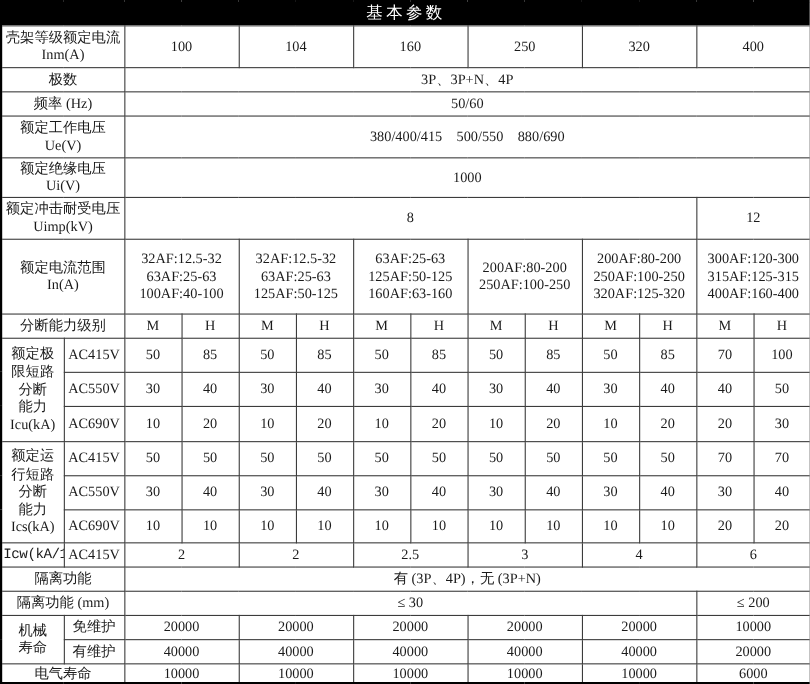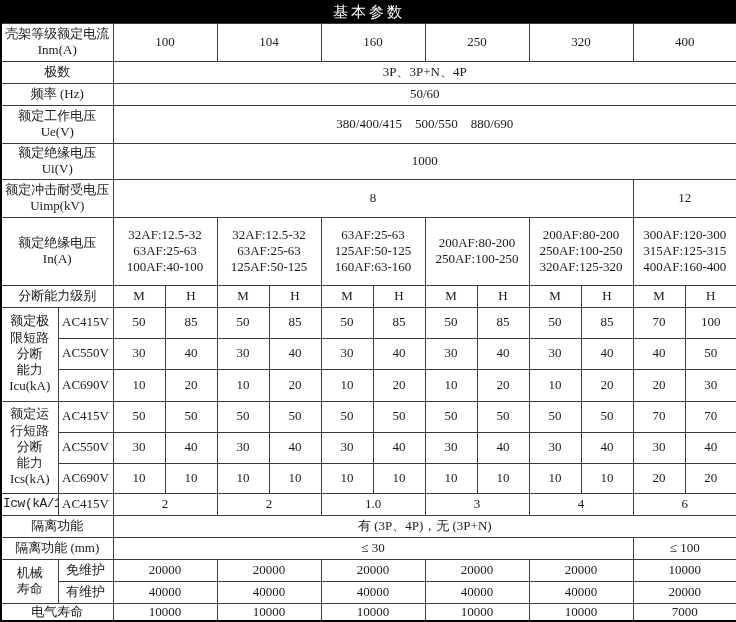--- a/index.html
+++ b/index.html
@@ -94,21 +94,21 @@
     <td colspan="12">1000</td>
   </tr>
 
   <tr class="h38">
     <th colspan="2">额定冲击耐受电压 Uimp(kV)</th>
     <td colspan="10">8</td>
     <td colspan="2">12</td>
   </tr>
 
   <tr class="h68">
-    <th colspan="2">额定绝缘电压 In(A)</th>
+    <th colspan="2">额定电流范围 In(A)</th>
     <td colspan="2" class="pre in-cell">32AF:12.5-32
 63AF:25-63
 100AF:40-100</td>
     <td colspan="2" class="pre in-cell">32AF:12.5-32
 63AF:25-63
 125AF:50-125</td>
     <td colspan="2" class="pre in-cell">63AF:25-63
 125AF:50-125
 160AF:63-160</td>
     <td colspan="2" class="pre in-cell">200AF:80-200
@@ -237,35 +237,35 @@
     <td>10</td>
     <td>20</td>
     <td>20</td>
   </tr>
 
   <tr class="h22">
     <th class="small-label">Icw(kA/1s)</th>
     <th>AC415V</th>
     <td colspan="2">2</td>
     <td colspan="2">2</td>
-    <td colspan="2">1.0</td>
+    <td colspan="2">2.5</td>
     <td colspan="2">3</td>
     <td colspan="2">4</td>
     <td colspan="2">6</td>
   </tr>
 
   <tr class="h22">
     <th colspan="2">隔离功能</th>
     <td colspan="12">有 (3P、4P)，无 (3P+N)</td>
   </tr>
 
   <tr class="h22">
     <th colspan="2">隔离功能 (mm)</th>
     <td colspan="10">≤ 30</td>
-    <td colspan="2">≤ 100</td>
+    <td colspan="2">≤ 200</td>
   </tr>
 
   <tr class="h22">
     <th rowspan="2" class="pre">机械
 寿命</th>
     <th>免维护</th>
     <td colspan="2">20000</td>
     <td colspan="2">20000</td>
     <td colspan="2">20000</td>
     <td colspan="2">20000</td>
@@ -282,17 +282,17 @@
     <td colspan="2">20000</td>
   </tr>
 
   <tr class="h20">
     <th colspan="2">电气寿命</th>
     <td colspan="2">10000</td>
     <td colspan="2">10000</td>
     <td colspan="2">10000</td>
     <td colspan="2">10000</td>
     <td colspan="2">10000</td>
-    <td colspan="2">7000</td>
+    <td colspan="2">6000</td>
   </tr>
 </tbody>
     </table>
 </div>
 
 </body></html>

